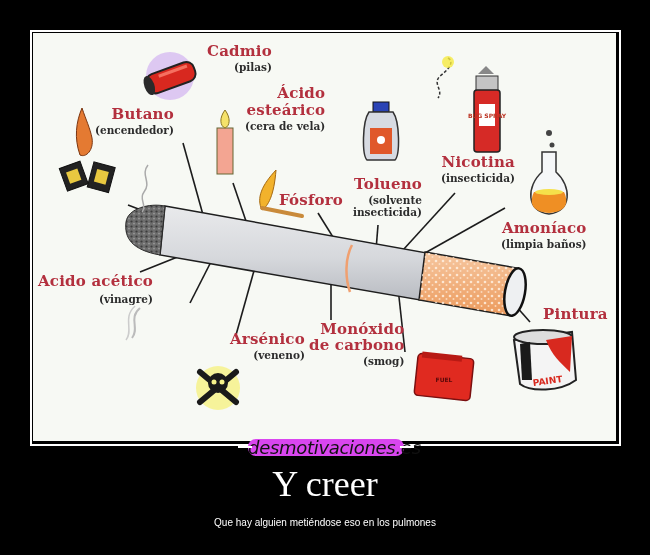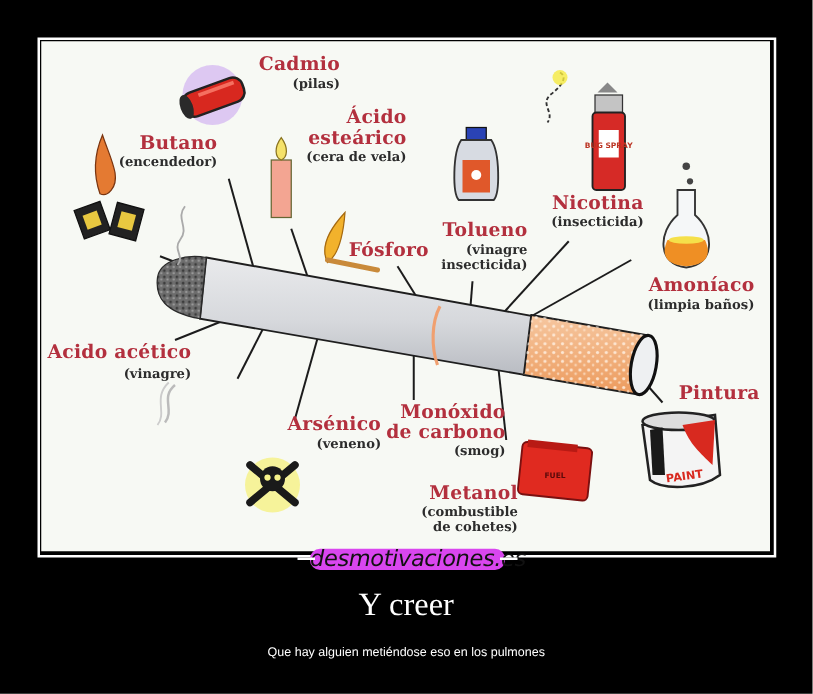--- a/index.html
+++ b/index.html
@@ -28,21 +28,21 @@
     color: #111; font-family: "DejaVu Sans", sans-serif; font-size: 18px;
     text-align: center; line-height: 17px; letter-spacing: -0.3px; font-style: italic;
   }
   .watermark:before, .watermark:after {
     content: ""; position: absolute; top: 7px; height: 2px; width: 14px; background: #fff;
   }
   .watermark:before { left: -10px; }
   .watermark:after { right: -10px; }
   .title {
     position: absolute; left: 0; top: 462px; width: 650px; text-align: center;
-    color: #fff; font-family: "Liberation Serif", serif; font-size: 26px; line-height: 44px;
+    color: #fff; font-family: "Liberation Serif", serif; font-size: 36px; line-height: 44px;
   }
   .caption {
     position: absolute; left: 0; top: 513px; width: 650px; text-align: center;
     color: #fff; font-family: "Liberation Sans", sans-serif; font-size: 10px; line-height: 20px;
   }
 </style>
 </head>
 <body>
 
 <div class="frame"></div>
@@ -200,30 +200,30 @@
     <span class="name">Butano</span>
     <span class="sub">(encendedor)</span>
   </div>
 
   <div class="lbl" style="left:246px; top:160px;">
     <span class="name">Fósforo</span>
   </div>
 
   <div class="lbl" style="left:320px; top:144px;">
     <span class="name">Tolueno</span>
-    <span class="sub">(vinagre</span>
+    <span class="sub">(solvente</span>
     <span class="sub" style="margin-top:0;">insecticida)</span>
   </div>
 
   <div class="lbl" style="left:408px; top:122px;">
     <span class="name">Nicotina</span>
     <span class="sub">(insecticida)</span>
   </div>
 
-  <div class="lbl" style="left:485px; top:188px;">
+  <div class="lbl" style="left:468px; top:188px;">
     <span class="name">Amoníaco</span>
     <span class="sub">(limpia baños)</span>
   </div>
 
   <div class="lbl" style="left:5px; top:241px;">
     <span class="name">Acido acético</span>
     <span class="sub" style="margin-top:4px;">(vinagre)</span>
   </div>
 
 
@@ -231,25 +231,20 @@
     <span class="name">Arsénico</span>
     <span class="sub">(veneno)</span>
   </div>
 
   <div class="lbl" style="left:276px; top:289px;">
     <span class="name">Monóxido</span>
     <span class="name" style="margin-top:1px;">de carbono</span>
     <span class="sub">(smog)</span>
   </div>
 
-  <div class="lbl" style="left:304px; top:354px;">
-    <span class="name">Metanol</span>
-    <span class="sub">(combustible</span>
-    <span class="sub" style="margin-top:0;">de cohetes)</span>
-  </div>
 
   <div class="lbl" style="left:510px; top:274px;">
     <span class="name">Pintura</span>
   </div>
 </div>
 
 <div class="watermark">desmotivaciones.es</div>
 
 <div class="title">Y creer</div>
 <div class="caption">Que hay alguien metiéndose eso en los pulmones</div>

